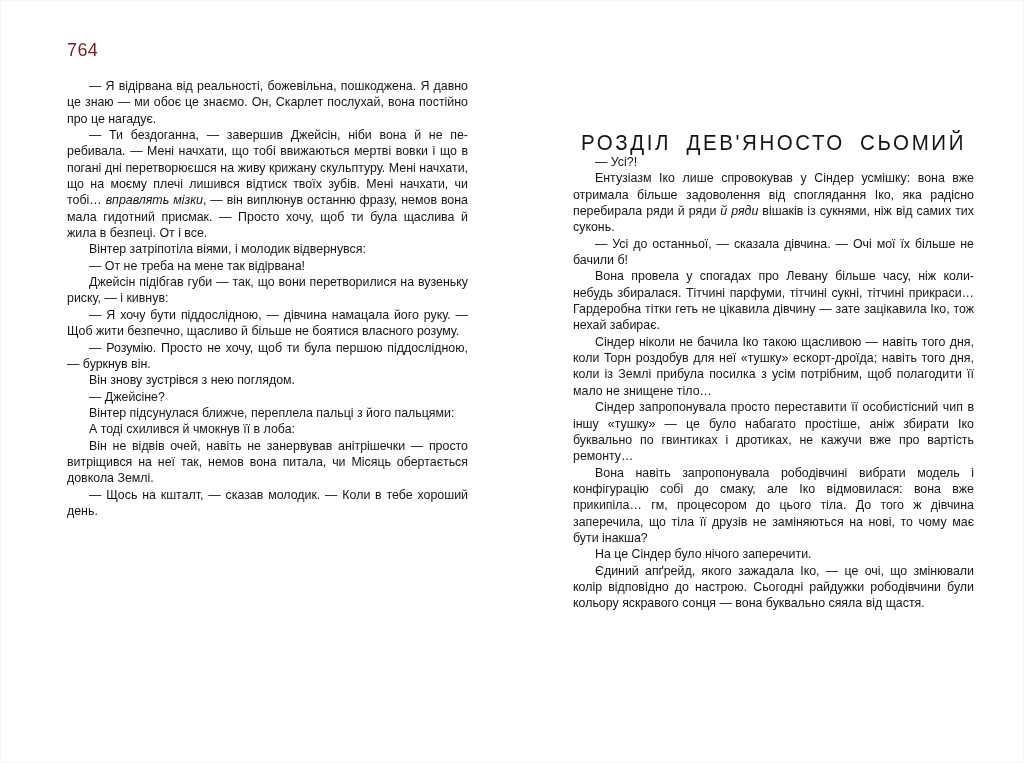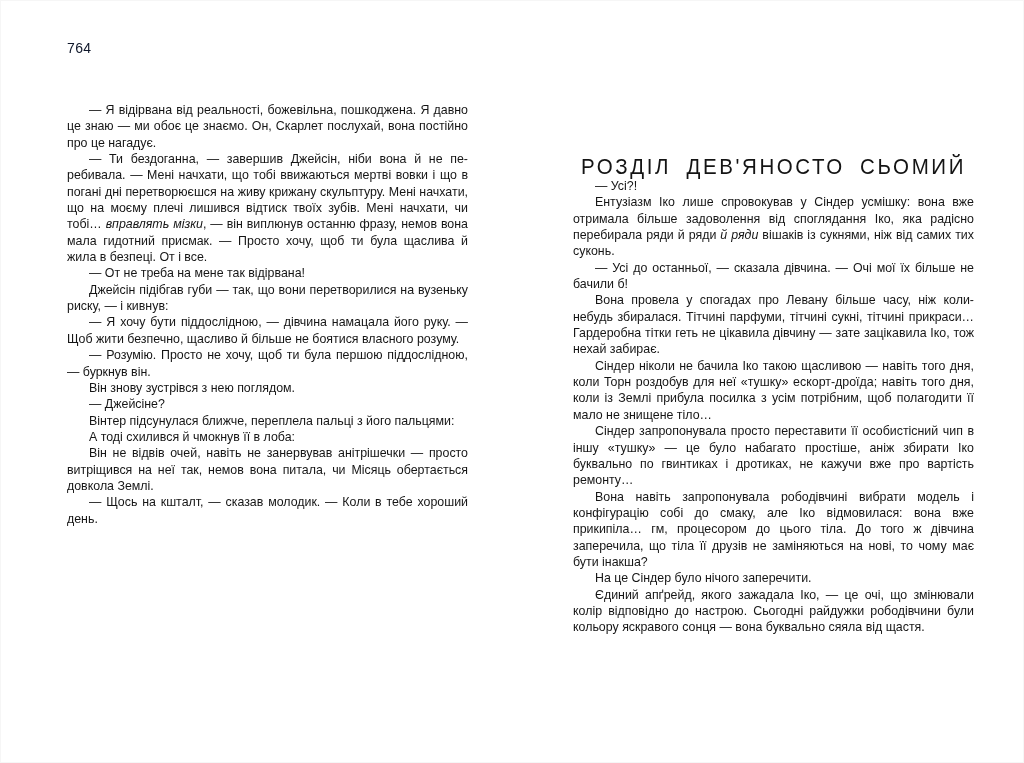--- a/index.html
+++ b/index.html
@@ -19,37 +19,36 @@
     height: 763px;
     background: #ffffff;
     overflow: hidden;
   }
 
   
   .folio {
     position: absolute;
     left: 67px;
     top: 40px;
-    font-size: 14px;
+    font-size: 18px;
     letter-spacing: 0.4px;
-    color: #0f172a;
+    color: #7f1d1d;
     font-family: "Liberation Sans", sans-serif;
   }
 
   
   .page-col {
     position: absolute;
     width: 401px;
     font-size: 12.4px;
     line-height: 16.35px;
     text-align: justify;
     text-justify: inter-word;
     color: #151515;
     font-family: "Liberation Sans", sans-serif;
-    margin-top: 24px;
     -webkit-font-smoothing: antialiased;
   }
 
   #verso {
     left: 67px;
     top: 78px;
   }
 
   #recto {
     left: 573px;
@@ -102,20 +101,21 @@
 <div id="spread">
 
   <div class="folio">764</div>
 
   <div class="page-col" id="verso">
 
     <p>— Я відірвана від реальності, божевільна, пошкоджена. Я дав­но це знаю — ми обоє це знаємо. Он, Скарлет послухай, вона постійно про це нагадує.</p>
 
     <p><span>— Ти бездоганна, — завершив Джейсін, ніби вона й не пе­ребивала. — Мені начхати, що тобі ввижаються мертві вовки і що в погані дні перетворюєшся на живу крижану скульптуру. Мені начхати, що на моєму плечі лишився відтиск твоїх зубів. Мені начхати, чи тобі… </span><i>вправлять мізки</i><span>, — він виплюнув ос­танню фразу, немов вона мала гидотний присмак. — Просто хочу, щоб ти була щаслива й жила в безпеці. От і все.</span></p>
 
+    <p>Вінтер затріпотіла віями, і молодик відвернувся:</p>
     <p>— От не треба на мене так відірвана!</p>
     <p>Джейсін підібгав губи — так, що вони перетворилися на вузеньку риску, — і кивнув:</p>
     <p>— Я хочу бути піддослідною, — дівчина намацала його руку. — Щоб жити безпечно, щасливо й більше не боятися власного розуму.</p>
     <p>— Розумію. Просто не хочу, щоб ти була першою піддослід­ною, — буркнув він.</p>
     <p>Він знову зустрівся з нею поглядом.</p>
     <p>— Джейсіне?</p>
     <p>Вінтер підсунулася ближче, переплела пальці з його пальцями:</p>
     <p>А тоді схилився й чмокнув її в лоба:</p>
     <p>Він не відвів очей, навіть не занервував анітрішечки — просто витріщився на неї так, немов вона питала, чи Місяць оберта­ється довкола Землі.</p>
     <p>— Щось на кшталт, — сказав молодик. — Коли в тебе хо­роший день.</p>

